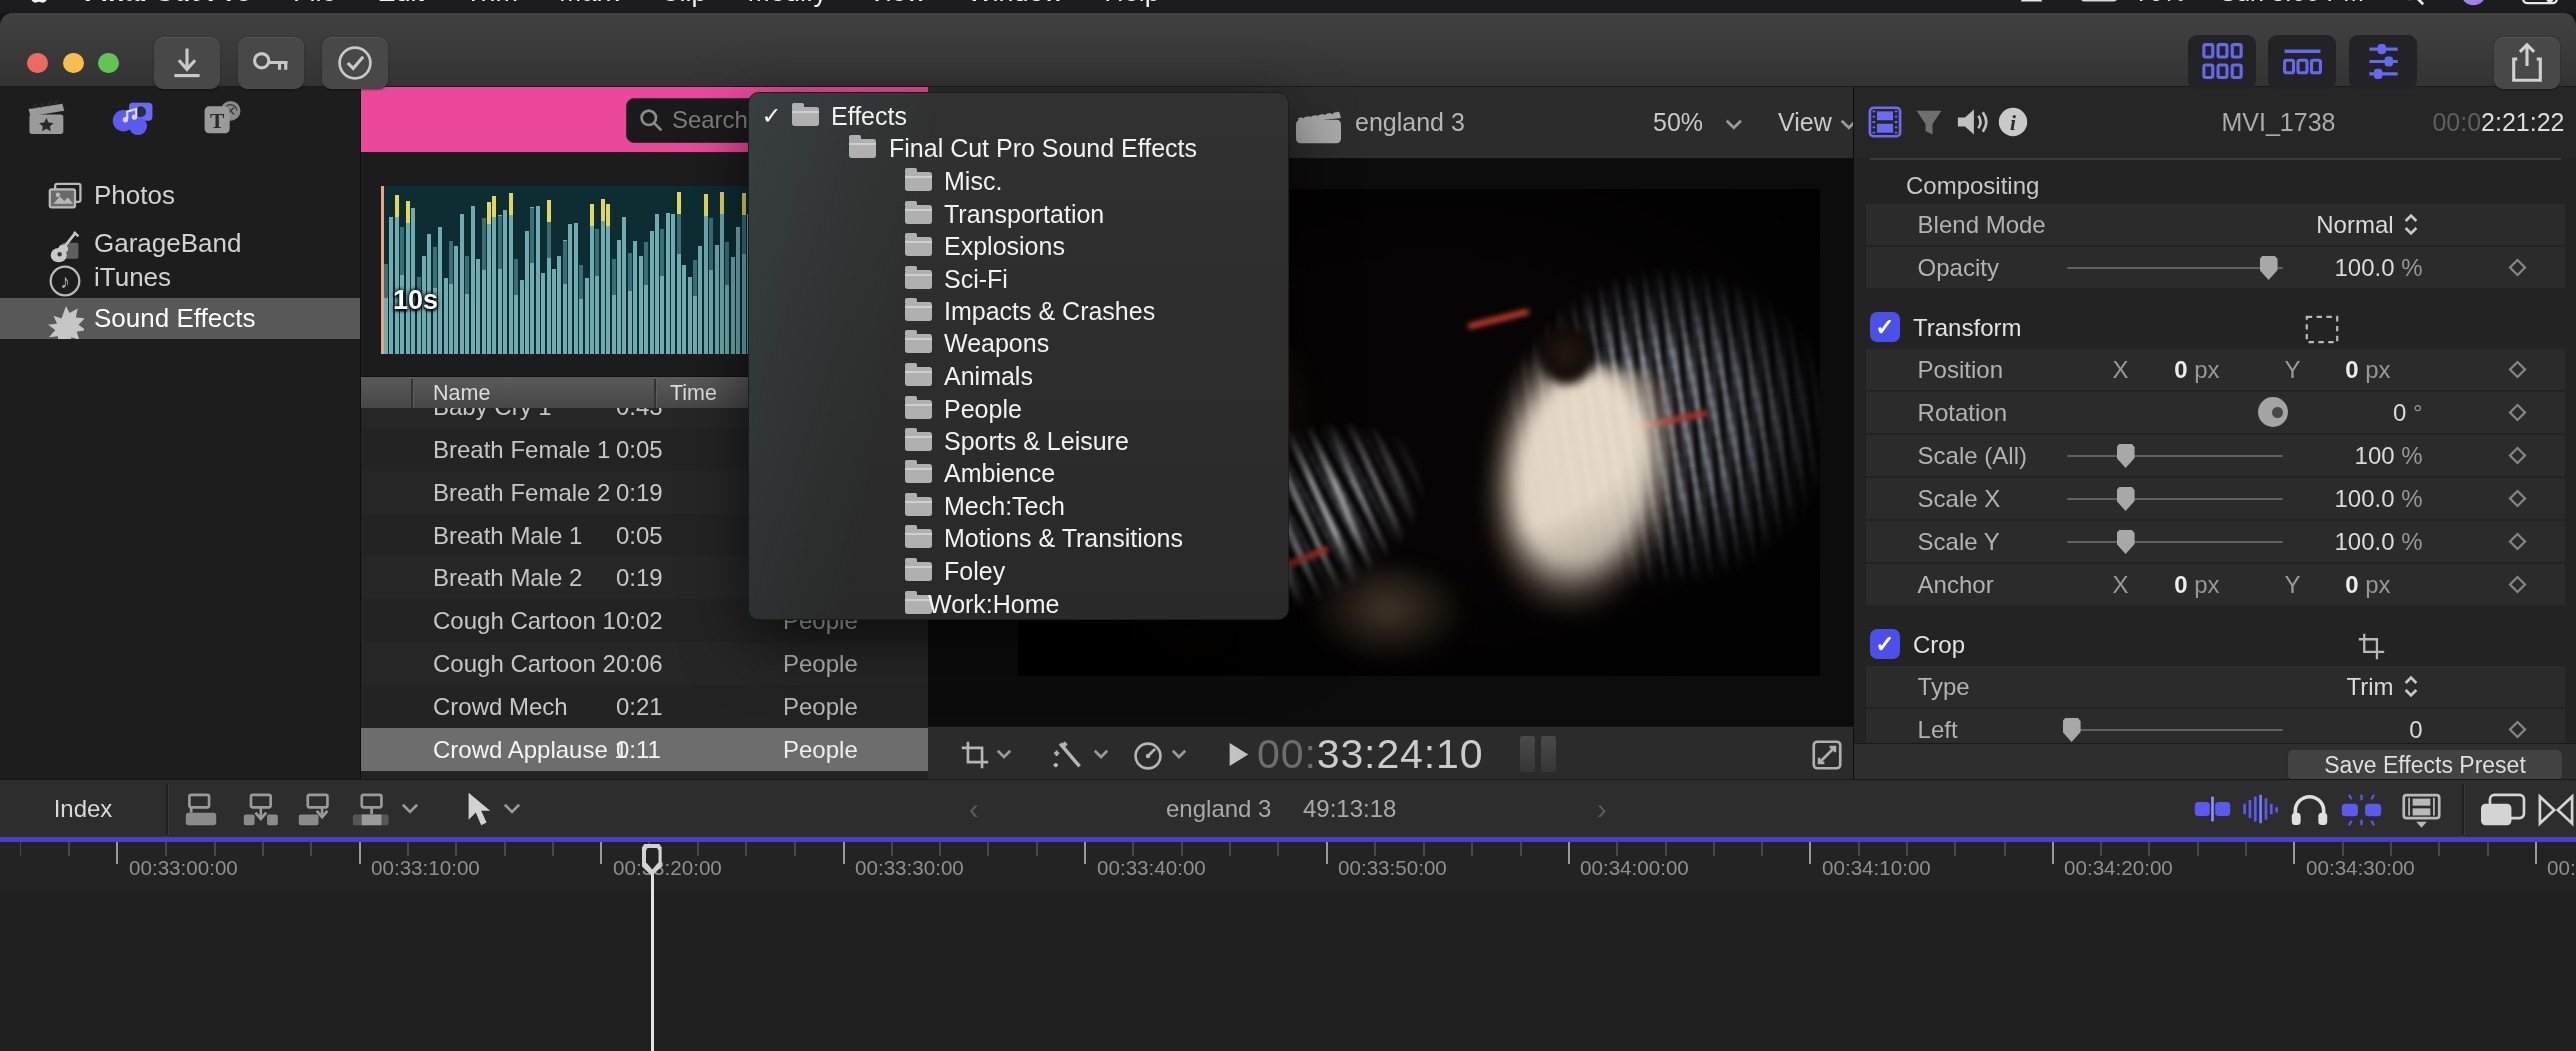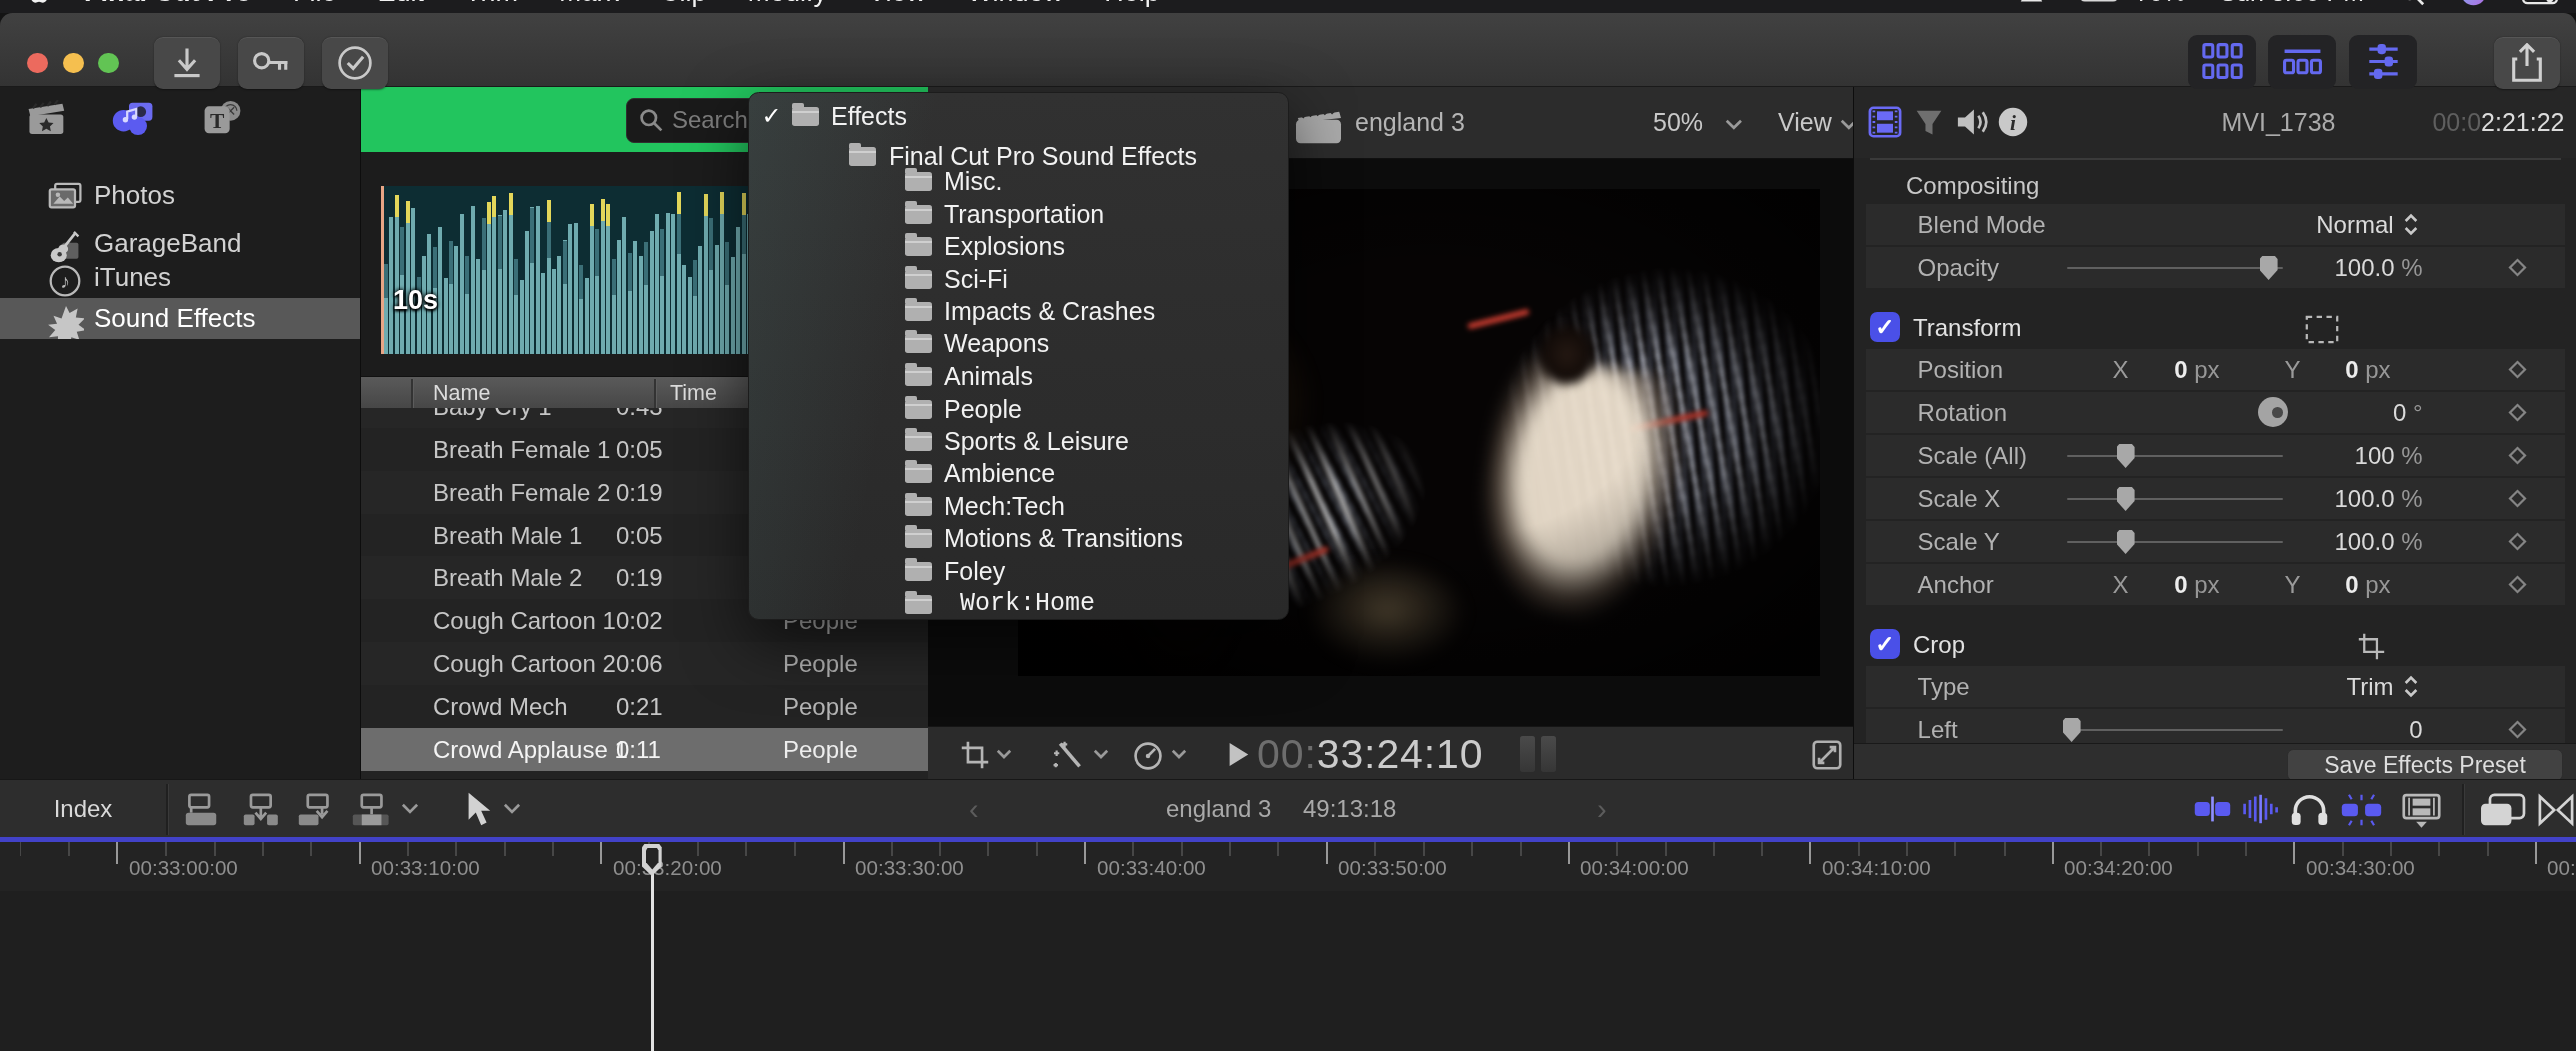--- a/index.html
+++ b/index.html
@@ -29,21 +29,21 @@
   #browser-pane{left:0;top:86px;width:928px;height:693px;background:#232323;}
   #sidebar{position:absolute;left:0;top:0;width:360px;height:693px;background:#1d1d1d;border-right:1.8px solid #0d0d0d;}
   #sb-tabs{position:absolute;left:0;top:0;width:360px;height:63px;display:flex;align-items:center;gap:45px;padding-left:25px;}
   .sbitem{position:absolute;left:0;width:360px;height:41px;}
   .sbitem .lb{position:absolute;left:94px;top:0;line-height:41px;font-size:26px;color:#d2d2d2;white-space:nowrap;}
   .sbitem.sel{background:#585858;}
   .sbitem.sel .lb{color:#ffffff;}
   .sbicon{position:absolute;left:48px;top:7.2px;}
 
   #libcontent{position:absolute;left:361px;top:0;width:567px;height:693px;background:#232323;}
-  #search-row{position:absolute;left:0;top:0;width:567px;height:66px;background:#22c55e;border-bottom:1.8px solid #161616;}
+  #search-row{position:absolute;left:0;top:0;width:567px;height:66px;background:#ec4899;border-bottom:1.8px solid #161616;}
   #search-field{position:absolute;left:265px;top:11.6px;width:295px;height:43px;background:#1a1a1a;
     border:0.9px solid #2f2f2f;border-radius:8px;display:flex;align-items:center;padding-left:10.7px;gap:7.2px;}
   #search-ph{font-size:24px;color:#7d7d7d;}
   #wave-area{position:absolute;left:0;top:66px;width:567px;height:224px;background:#1c1c1c;}
   #wave-box{position:absolute;left:23px;top:34px;width:542px;height:168px;background:#0d2d33;overflow:hidden;}
   #wave-accent{position:absolute;left:19.7px;top:34px;width:3.6px;height:168px;background:#e8a585;}
   .wb{position:absolute;bottom:0;width:3.6px;background:#6fabaf;}
   .wbd{position:absolute;width:3.6px;background:rgba(16,62,72,.55);}
   .wy{position:absolute;width:3.6px;background:#e3d75a;}
   #wave-dur{position:absolute;left:9px;bottom:38px;font-size:27px;font-weight:bold;color:#fff;
@@ -845,21 +845,21 @@
     <div id="save-btn">Save Effects Preset</div>
   </div>
 </div>
 
 <div class="p" id="effects-menu">
     <div class="em-item" style="top: 7.2px;">
       <span class="em-check">✓</span>
       <span class="fold" style="left:43px;"></span>
       <span class="em-lb" style="left:82px;">Effects</span>
     </div>
-    <div class="em-item" style="top: 39px; margin-top: 8px;">
+    <div class="em-item" style="top: 39px;">
       <span class="fold" style="left:100px;"></span>
       <span class="em-lb" style="left:140px;">Final Cut Pro Sound Effects</span>
     </div>
     <div class="em-item" style="top: 72px;">
       <span class="fold" style="left:156px;"></span>
       <span class="em-lb" style="left:195px;">Misc.</span>
     </div>
     <div class="em-item" style="top: 105px;">
       <span class="fold" style="left:156px;"></span>
       <span class="em-lb" style="left:195px;">Transportation</span>
@@ -903,21 +903,21 @@
     <div class="em-item" style="top: 429px;">
       <span class="fold" style="left:156px;"></span>
       <span class="em-lb" style="left:195px;">Motions &amp; Transitions</span>
     </div>
     <div class="em-item" style="top: 462px;">
       <span class="fold" style="left:156px;"></span>
       <span class="em-lb" style="left:195px;">Foley</span>
     </div>
     <div class="em-item" style="top: 495px;">
       <span class="fold" style="left:156px;"></span>
-      <span class="em-lb" style="left:211px;font-family:Liberation Mono, monospace;">Work:Home</span>
+      <span class="em-lb" style="left:179px;">Work:Home</span>
     </div>
   </div>
 
 <div class="p" id="tl-toolbar">
   <div id="index-btn">Index</div>
   <div class="tdiv" style="left:166px;"></div>
   <span class="tool" style="left:184px;">
     <svg width="43" height="34" viewBox="0 0 48 38">
         <rect x="6" y="2" width="22" height="14" rx="2" fill="none" stroke="#9a9a9a" stroke-width="3"></rect>
         <path d="M8 16 v6" stroke="#9a9a9a" stroke-width="3"></path>

